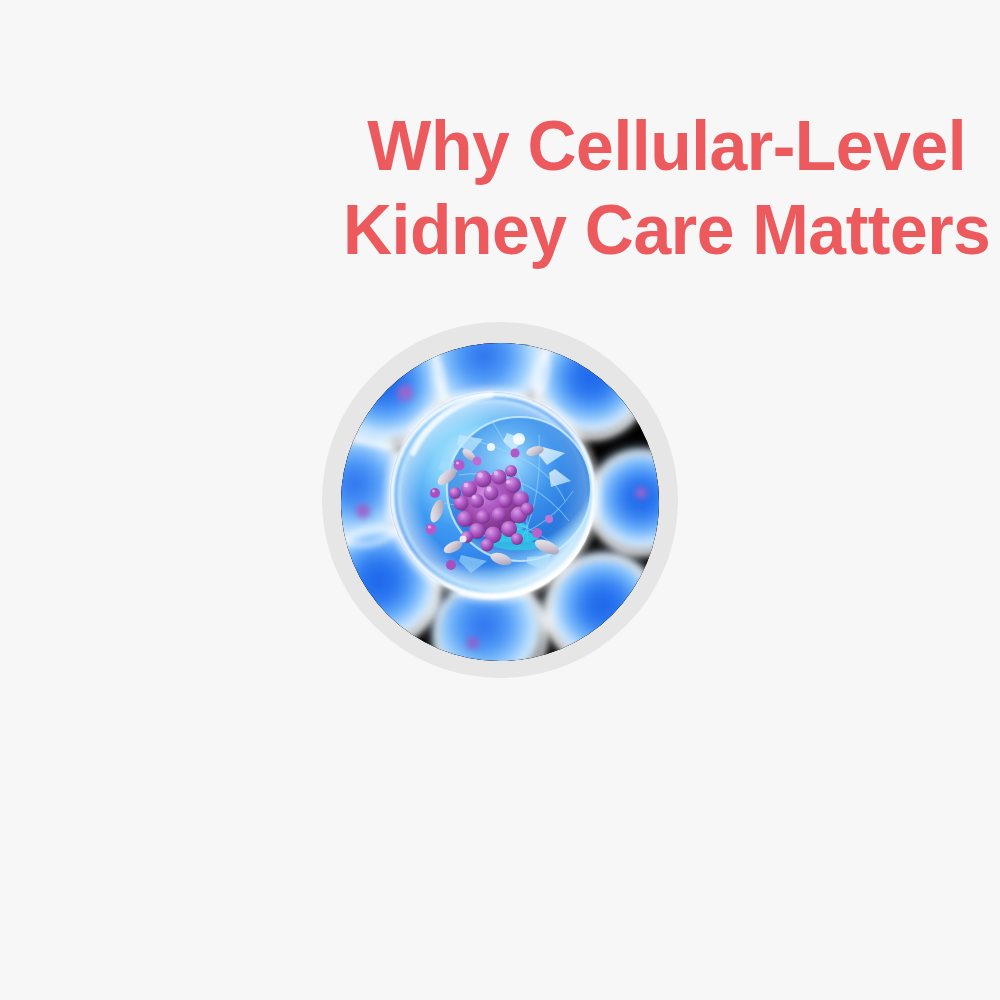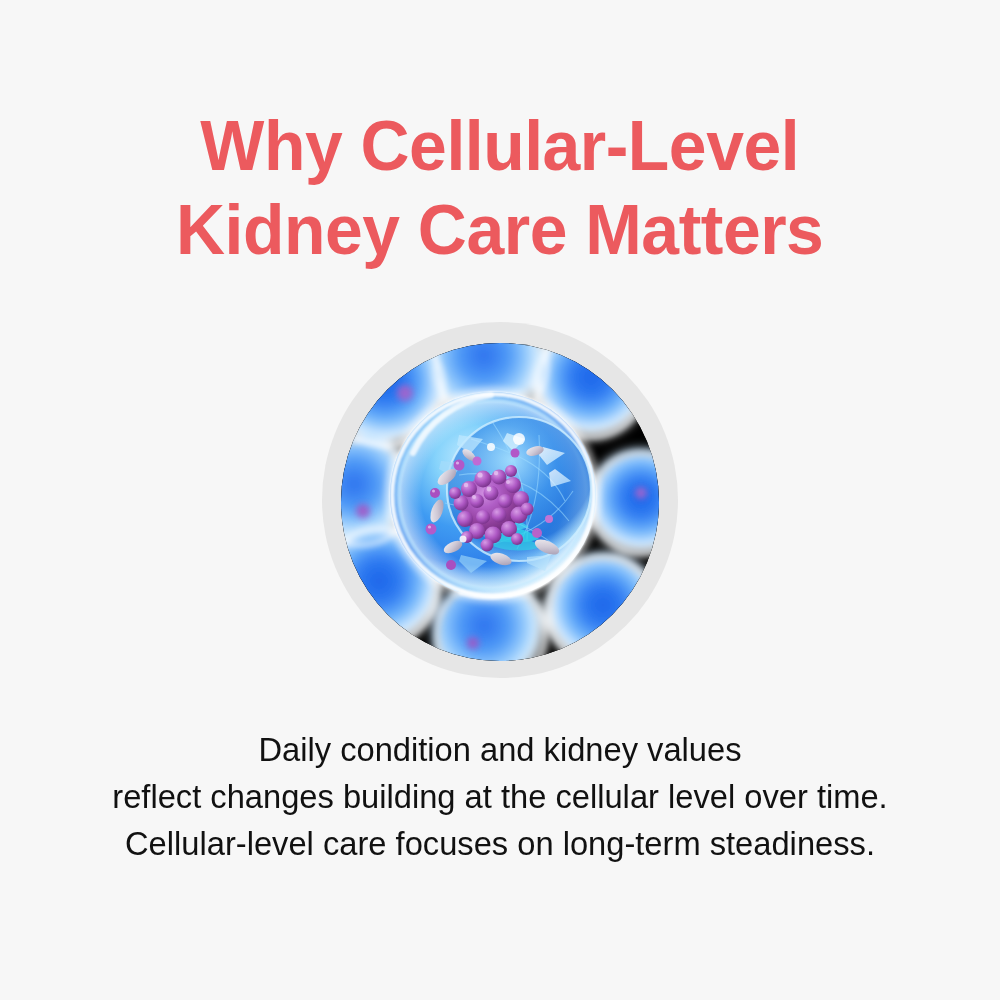--- a/index.html
+++ b/index.html
@@ -13,21 +13,21 @@
     font-family: "Liberation Sans", sans-serif;
     overflow: hidden;
   }
   .poster {
     position: relative;
     width: 1000px;
     height: 884px;
     background: #f7f7f7;
     display: flex;
     flex-direction: column;
-    align-items: center;
+    align-items: flex-end;
   }
 
   
   .headline {
     margin: 0;
     padding-top: 104px;
     text-align: center;
     color: #ec5a5e;
     font-family: "Liberation Sans Narrow", "Liberation Sans", sans-serif;
     font-weight: bold;
@@ -316,19 +316,14 @@
             <circle cx="122" cy="196" r="3.5"></circle>
           </g>
 
           <path d="M72 110 A103 103 0 0 1 150 52" fill="none" stroke="#ffffff" stroke-width="6" stroke-opacity="0.75" stroke-linecap="round" filter="url(#blurS)"></path>
           <path d="M206 238 A103 103 0 0 1 120 250" fill="none" stroke="#ffffff" stroke-width="5" stroke-opacity="0.6" stroke-linecap="round" filter="url(#blurS)"></path>
         </g>
       </svg>
     </div>
   </div>
 
-  <div class="body-copy">
-    <span class="bline">Daily condition and kidney values</span>
-    <span class="bline">reflect changes building at the cellular level over time.</span>
-    <span class="bline">Cellular-level care focuses on long-term steadiness.</span>
-  </div>
 
 </div>
 
 </body></html>

